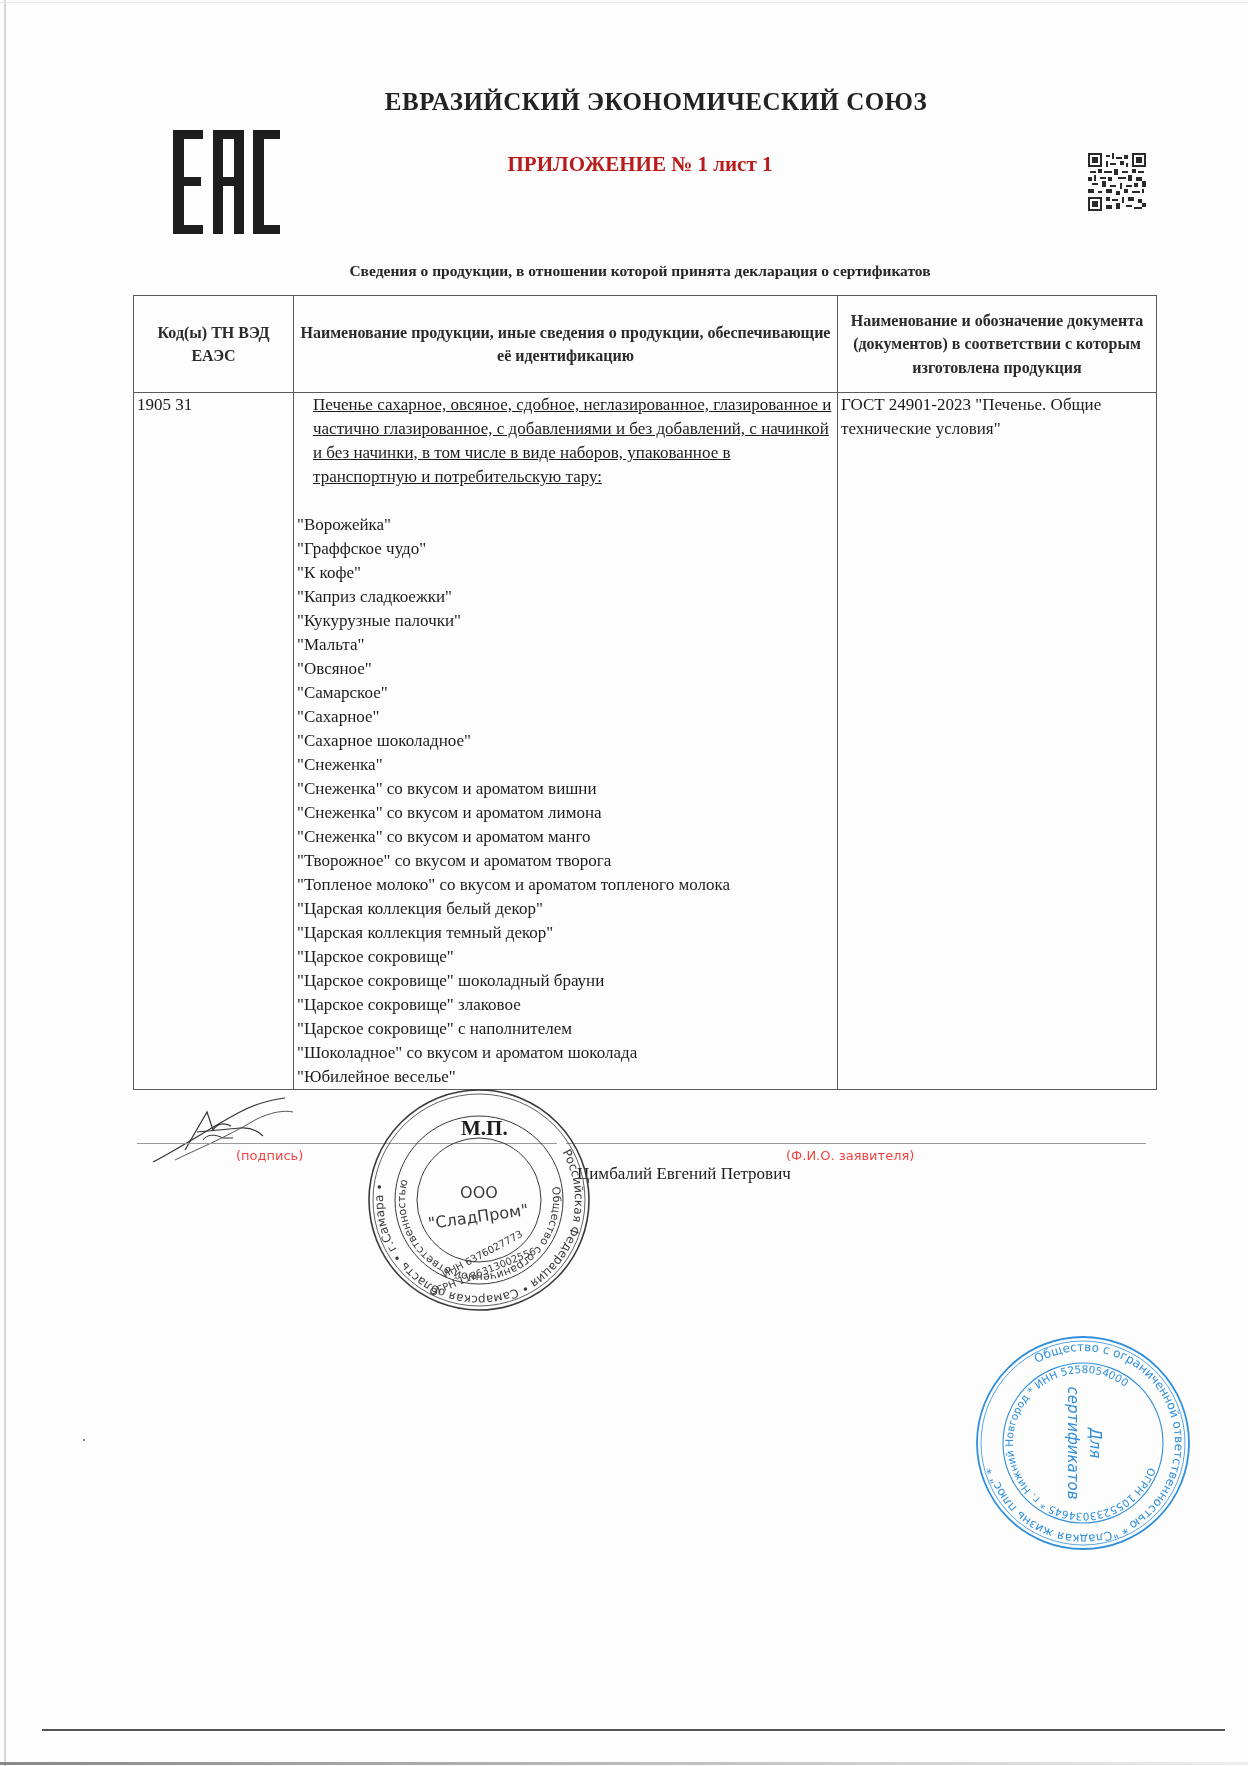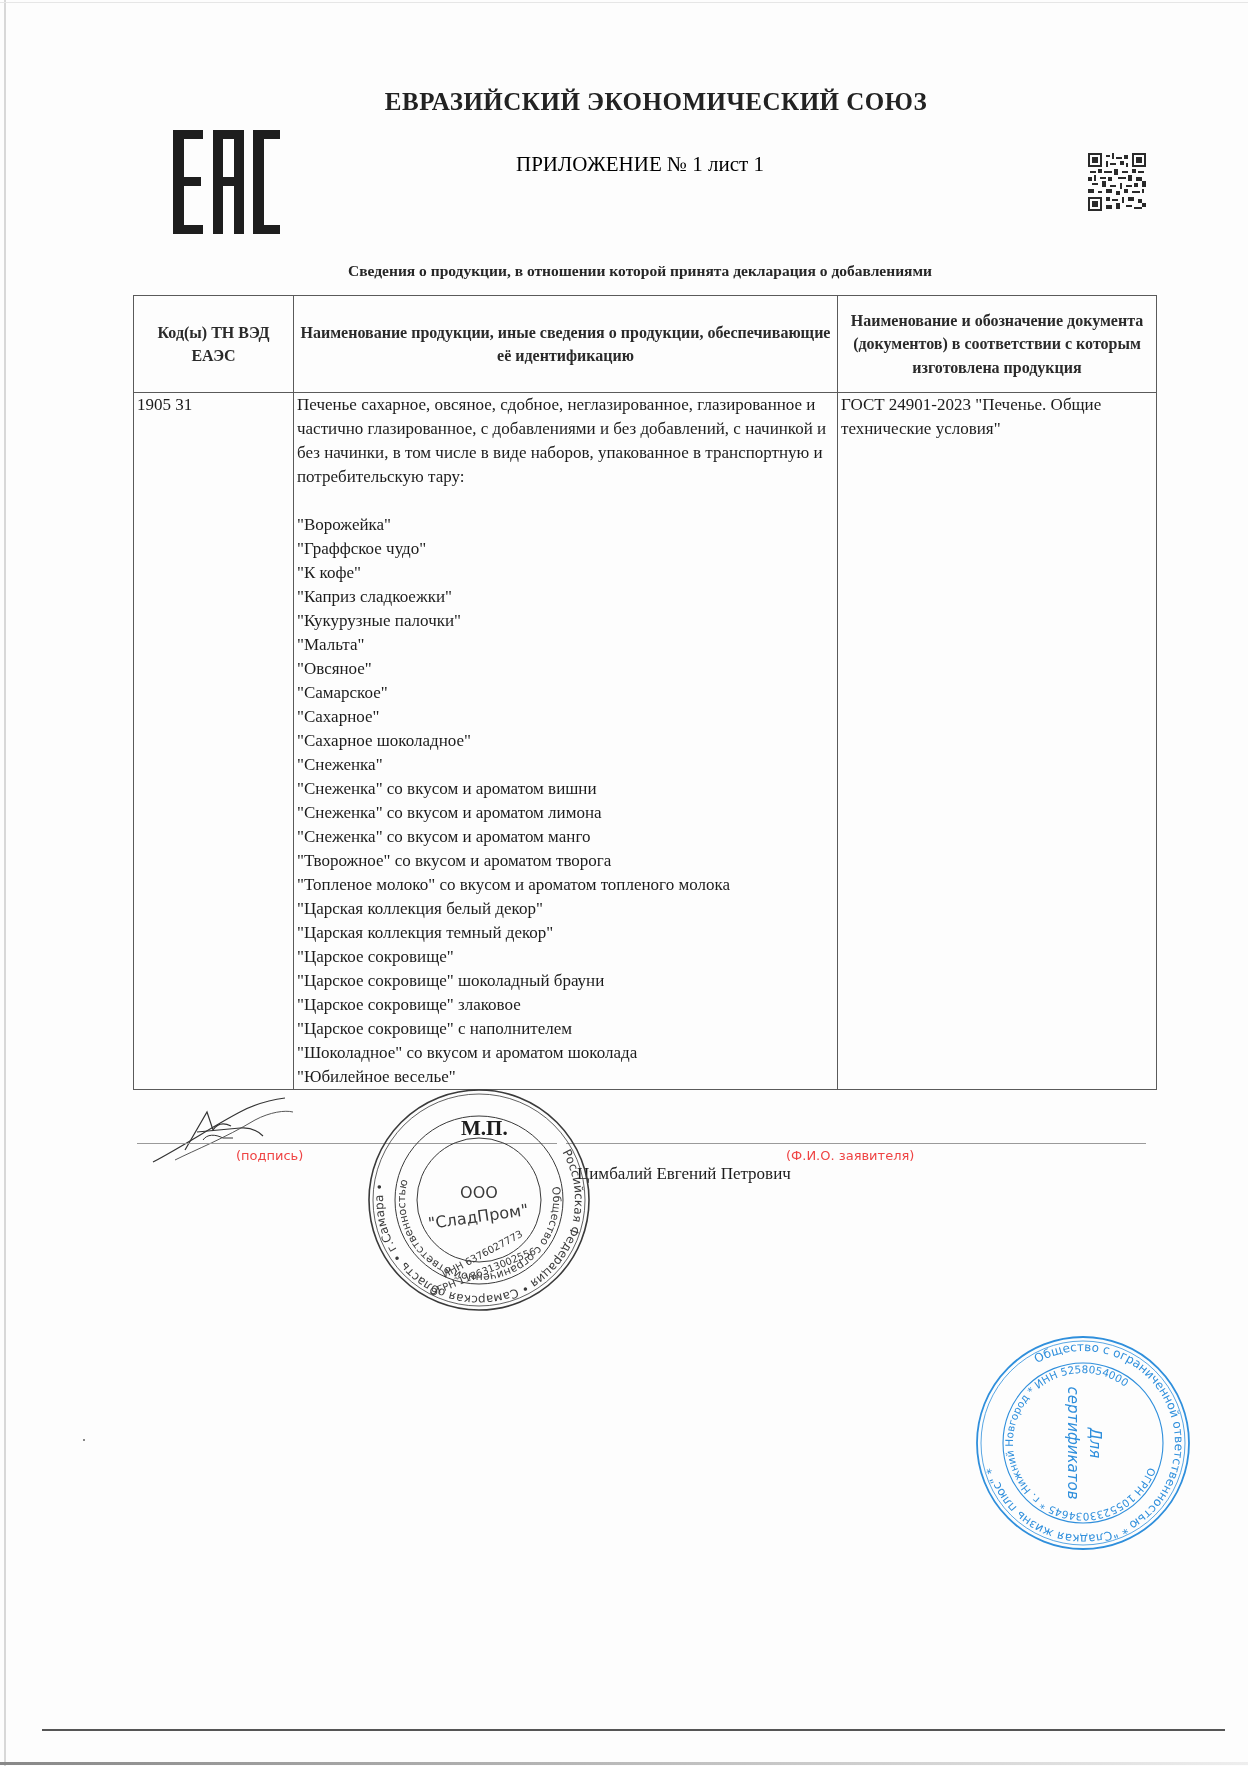--- a/index.html
+++ b/index.html
@@ -12,41 +12,41 @@
   .page-edge-top { position: absolute; left: 0; top: 2px; width: 1248px; height: 1px; background: #e6e6e6; }
   .union-title {
     position: absolute; left: 0; width: 1248px; top: 88px; text-align: center;
     font-size: 25px; font-weight: bold; letter-spacing: 0.5px; color: #222;
     padding-left: 64px; box-sizing: border-box;
   }
   .eac-logo { position: absolute; left: 173px; top: 130px; width: 107px; height: 104px; }
   .eac-logo div { position: absolute; background: #1e1e1e; }
   .annex-title {
     position: absolute; left: 380px; width: 520px; top: 150px; text-align: center;
-    font-size: 21px; font-weight: normal; line-height: 29px; color: #000000;
+    font-size: 21px; font-weight: bold; line-height: 29px; color: #b91c1c;
   }
   .qr { position: absolute; left: 1088px; top: 153px; width: 58px; height: 58px; }
   .section-caption {
     position: absolute; left: 120px; width: 1040px; top: 262px; text-align: center;
     font-size: 15.5px; font-weight: bold; color: #262626;
   }
   table.products {
     position: absolute; left: 133px; top: 295px; width: 1023px;
     border-collapse: collapse; table-layout: fixed;
   }
   table.products th, table.products td {
     border: 1px solid #5a5a5a; vertical-align: top;
   }
   table.products th {
     font-size: 16px; font-weight: bold; line-height: 23.5px; text-align: center;
     vertical-align: middle; padding: 1px 4px; color: #2a2a2a; height: 94px;
   }
   table.products td { font-size: 17px; line-height: 24px; padding: 0 3px; }
   td.code-cell { height: 696px; }
-  .desc-text { margin: 0 0 24px 0; }
+  .desc-text { margin: 0 0 24px 16px; text-decoration: underline; }
   .product-line { display: block; white-space: nowrap; }
   .sig-line { position: absolute; height: 1px; background: #9a9a9a; }
   .small-label { position: absolute; font-family: "DejaVu Sans", sans-serif; font-size: 13px; color: #ef4444; }
   .mp-label { position: absolute; left: 461px; top: 1116px; font-size: 21px; font-weight: bold; }
   .applicant-name { position: absolute; left: 577px; top: 1164px; font-size: 17px; text-align: right; }
   .signature { position: absolute; left: 145px; top: 1090px; width: 150px; height: 80px; }
   .stamp { position: absolute; }
   .bottom-rule { position: absolute; left: 42px; top: 1729px; width: 1183px; height: 2px; background: #555; }
   .scan-shadow { position: absolute; left: 0; top: 1762px; width: 1248px; height: 3px; background: linear-gradient(to right, #888, #bbb, #eee); }
   .stray-dot { position: absolute; left: 83px; top: 1439px; width: 2px; height: 2px; background: #888; }
@@ -134,21 +134,21 @@
       <rect x="20" y="22" width="3" height="2"></rect>
     <rect x="25" y="23" width="2" height="2"></rect>
       <rect x="9" y="26" width="3" height="2"></rect>
       <rect x="14" y="25" width="2" height="3"></rect>
       <rect x="19" y="26" width="3" height="1"></rect>
     <rect x="23" y="27" width="4" height="1"></rect>
       <rect x="27" y="25" width="2" height="2"></rect>
   </g>
 </svg>
 
-<div class="section-caption">Сведения о продукции, в отношении которой принята декларация о добавлениями</div>
+<div class="section-caption">Сведения о продукции, в отношении которой принята декларация о сертификатов</div>
 
 <table class="products">
   <colgroup>
     <col style="width:160px">
     <col style="width:544px">
     <col style="width:319px">
   </colgroup>
   <thead>
     <tr>
       <th>Код(ы) ТН ВЭД ЕАЭС</th>

